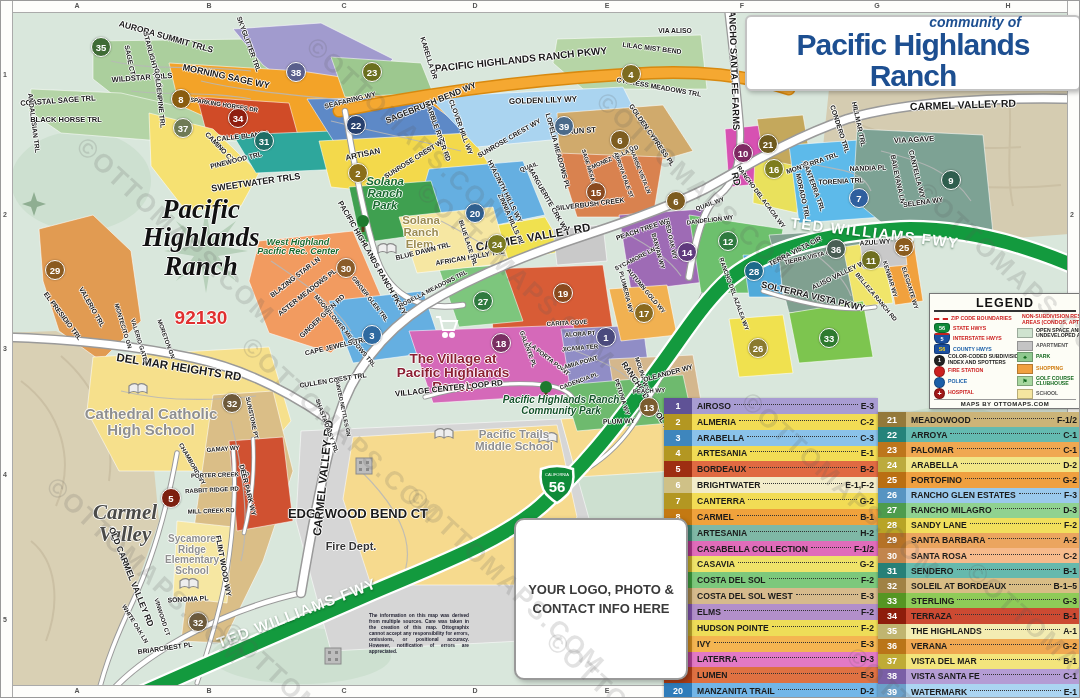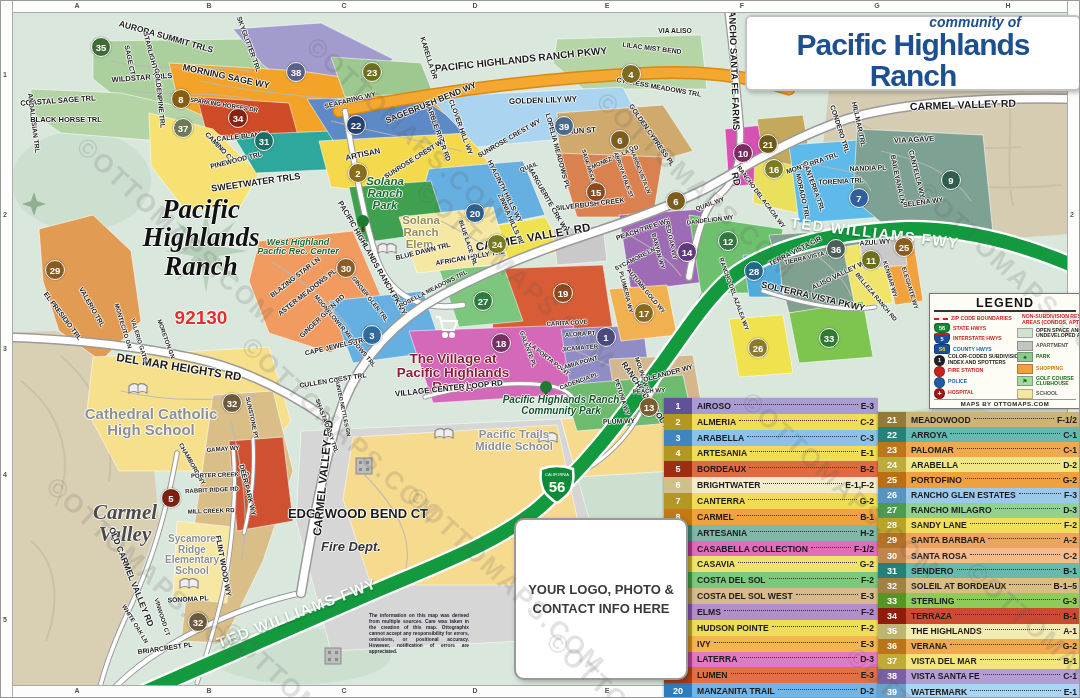--- a/index.html
+++ b/index.html
@@ -261,21 +261,21 @@
       <div class="mlab" style="left: 384px; top: 192px; font-size: 11.5px; color: rgb(24, 106, 46); transform: translate(-50%, -50%) rotate(0deg); font-style: italic;">Solana
 Ranch
 Park</div>
       <div class="mlab" style="left: 297px; top: 246px; font-size: 9px; color: rgb(24, 106, 46); transform: translate(-50%, -50%) rotate(0deg); font-style: italic;">West Highland
 Pacific Rec. Center</div>
       <div class="mlab" style="left: 560px; top: 404px; font-size: 10px; color: rgb(20, 83, 42); transform: translate(-50%, -50%) rotate(0deg); font-style: italic;">Pacific Highlands Ranch
 Community Park</div>
       <div class="mlab" style="left: 452px; top: 372px; font-size: 13.5px; color: rgb(140, 31, 51); transform: translate(-50%, -50%) rotate(0deg);">The Village at
 Pacific Highlands
 Ranch</div>
-      <div class="mlab" style="left: 350px; top: 546px; font-size: 13px; color: rgb(51, 51, 51); transform: translate(-50%, -50%) rotate(0deg); font-style: italic;">Fire Dept.</div>
+      <div class="mlab" style="left: 350px; top: 546px; font-size: 11px; color: rgb(51, 51, 51); transform: translate(-50%, -50%) rotate(0deg); ">Fire Dept.</div>
       <div class="mlab" style="left: 357px; top: 513px; font-size: 13px; color: rgb(26, 26, 26); transform: translate(-50%, -50%) rotate(0deg);">EDGEWOOD BEND CT</div>
       <div class="mlab whitelab" style="left: 296px; top: 612px; font-size: 15px; color: rgb(255, 255, 255); transform: translate(-50%, -50%) rotate(-21deg);">TED WILLIAMS FWY</div>
       <div class="mlab whitelab" style="left: 874px; top: 232px; font-size: 15px; color: rgb(255, 255, 255); transform: translate(-50%, -50%) rotate(7deg);">TED WILLIAMS FWY</div>
       <div class="mlab" style="left: 532px; top: 236px; font-size: 11.5px; color: rgb(26, 26, 26); transform: translate(-50%, -50%) rotate(-10deg);">CARMEL VALLEY RD</div>
       <div class="mlab" style="left: 322px; top: 477px; font-size: 11.5px; color: rgb(26, 26, 26); transform: translate(-50%, -50%) rotate(-84deg);">CARMEL VALLEY RD</div>
       <div class="mlab" style="left: 962px; top: 104px; font-size: 10.5px; color: rgb(26, 26, 26); transform: translate(-50%, -50%) rotate(-2deg);">CARMEL VALLEY RD</div>
       <div class="mlab" style="left: 178px; top: 366px; font-size: 11.5px; color: rgb(26, 26, 26); transform: translate(-50%, -50%) rotate(9deg);">DEL MAR HEIGHTS RD</div>
       <div class="mlab" style="left: 520px; top: 59px; font-size: 10px; color: rgb(26, 26, 26); transform: translate(-50%, -50%) rotate(-6deg);">PACIFIC HIGHLANDS RANCH PKWY</div>
       <div class="mlab" style="left: 371px; top: 257px; font-size: 7.5px; color: rgb(26, 26, 26); transform: translate(-50%, -50%) rotate(60deg);">PACIFIC HIGHLANDS RANCH PKWY</div>
       <div class="mlab" style="left: 733px; top: 66px; font-size: 9.5px; color: rgb(26, 26, 26); transform: translate(-50%, -50%) rotate(88deg);">RANCHO SANTA FE FARMS</div>

